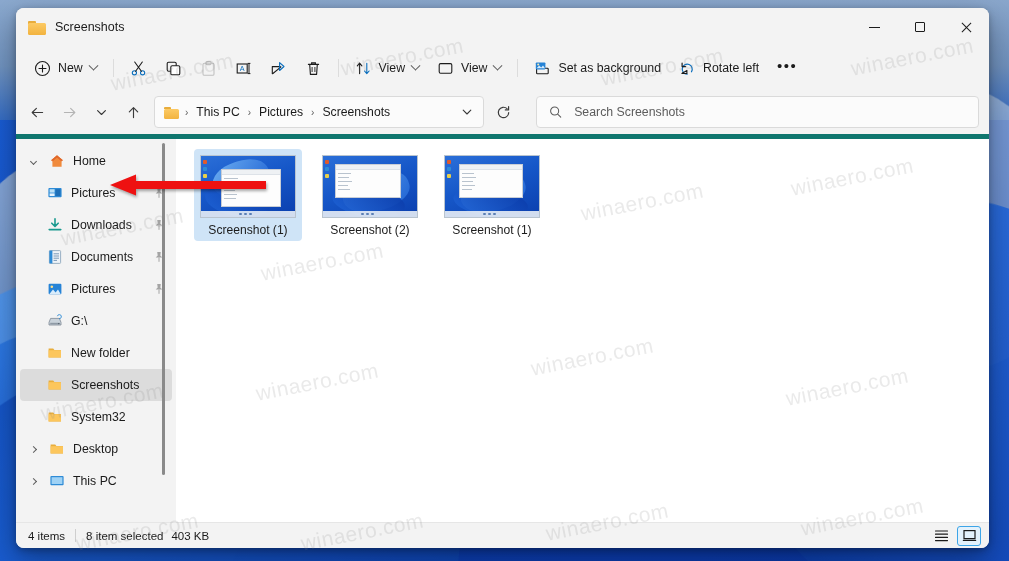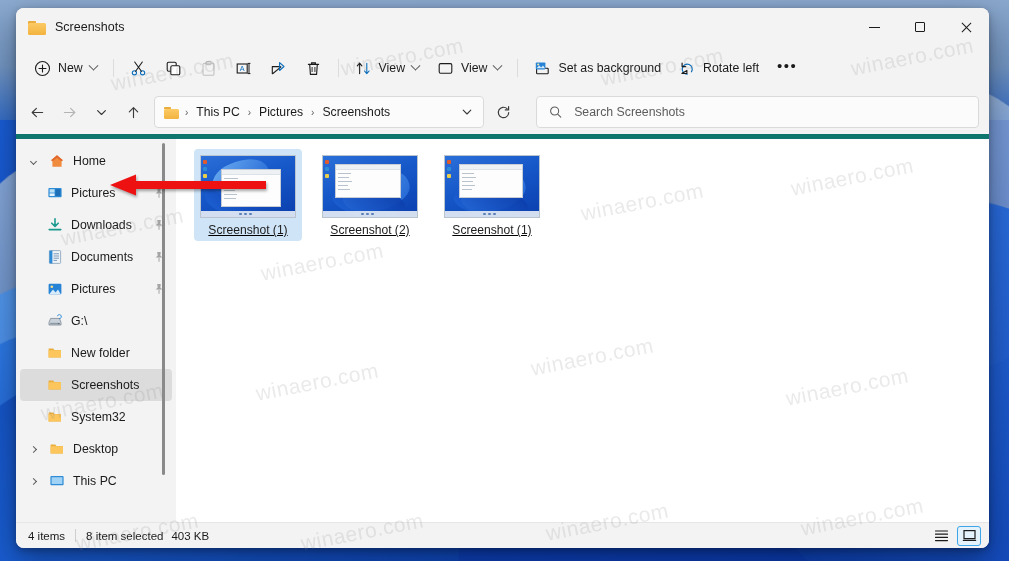--- a/index.html
+++ b/index.html
@@ -175,21 +175,21 @@
   .sb-scroll {
     position:absolute; left: 146px; top: 4px; width: 3px; height: 332px;
     background:#8a8a8a; border-radius:2px;
   }
 
   
   .content { flex:1 1 auto; background:#ffffff; position:relative; padding: 10px 0 0 18px; }
   .tiles { display:flex; gap:14px; }
   .tile {
     width: 108px; padding: 6px 4px 4px; border-radius:4px;
-    display:flex; flex-direction:column; align-items:center;text-decoration:underline;
+    display:flex; flex-direction:column; align-items:center;
   }
   .tile.selected { background:#cfe4f7; }
   .thumb {
     width: 96px; height: 63px; border:1px solid #b9c4cf; position:relative; overflow:hidden;
     background:#0f4bbf;
   }
   .thumb-wall { position:absolute; inset:0;
       background: linear-gradient(160deg,#2b6fd8 0%,#1657c8 45%,#0b3fae 100%); }
   .thumb-bloom1 { position:absolute; left:12%; top:8%; width:62%; height:58%;
       background: linear-gradient(140deg,#6fb0f2,#1f63d4); border-radius:50% 50% 45% 55%;

